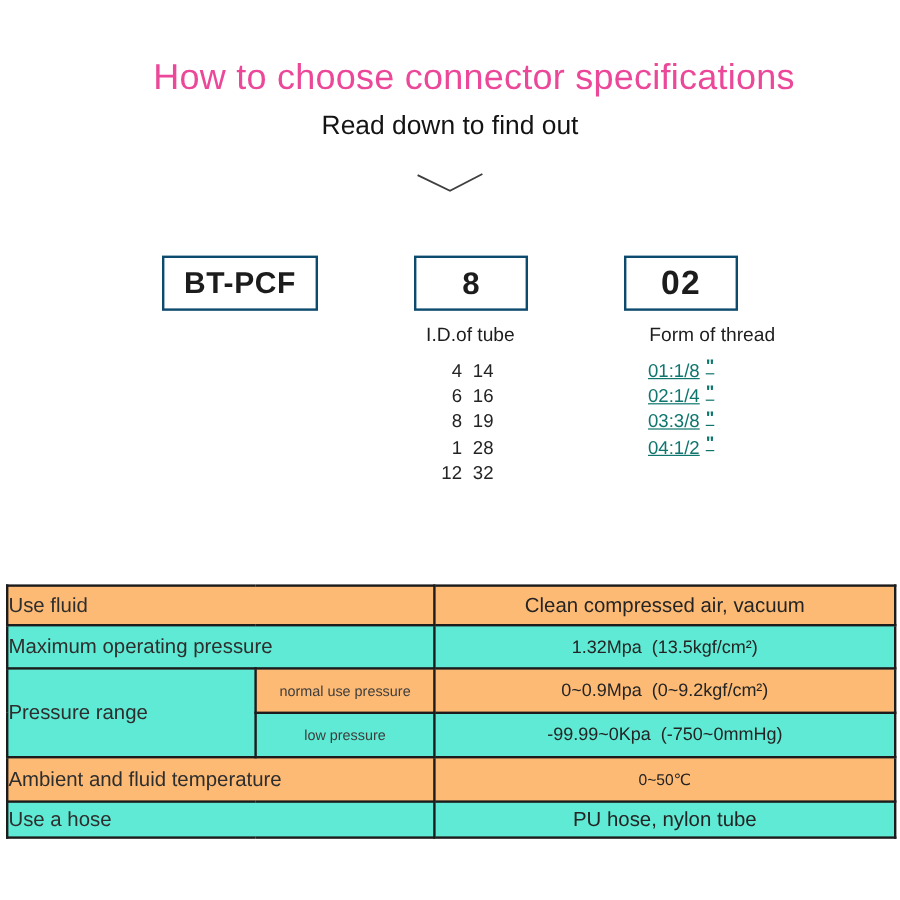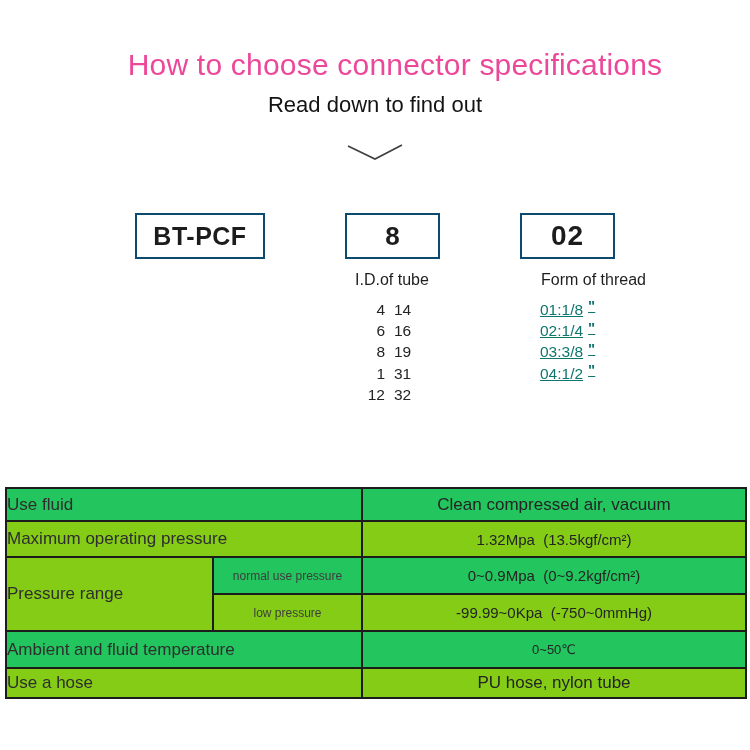--- a/index.html
+++ b/index.html
@@ -67,23 +67,23 @@
   table.spec {
     position: absolute;
     top: 487px; left: 5px;
     width: 740px;
     border-collapse: collapse;
     table-layout: fixed;
   }
   table.spec td {
     border: 2px solid #1c1c1c;
     padding: 0;
-    background: #84cc16;
+    background: #5eead4;
   }
-  table.spec td.beige { background: #22c55e; }
+  table.spec td.beige { background: #fdba74; }
   td.label-cell {
     padding-left: 29px;
     font-size: 17px;
     color: #2e2e2e;
   }
   td.sub-label-cell {
     text-align: center;
     font-size: 12px;
     color: #3d3d3d;
   }
@@ -123,21 +123,21 @@
   <div class="tube-row">
     <span class="id">6</span>
     <span class="od">16</span>
   </div>
   <div class="tube-row">
     <span class="id">8</span>
     <span class="od">19</span>
   </div>
   <div class="tube-row">
     <span class="id">1</span>
-    <span class="od">31</span>
+    <span class="od">28</span>
   </div>
   <div class="tube-row">
     <span class="id">12</span>
     <span class="od">32</span>
   </div>
 </div>
 
 <div class="abs thread-list">
   <div class="thread-item">
     <span>01:1/8</span>

